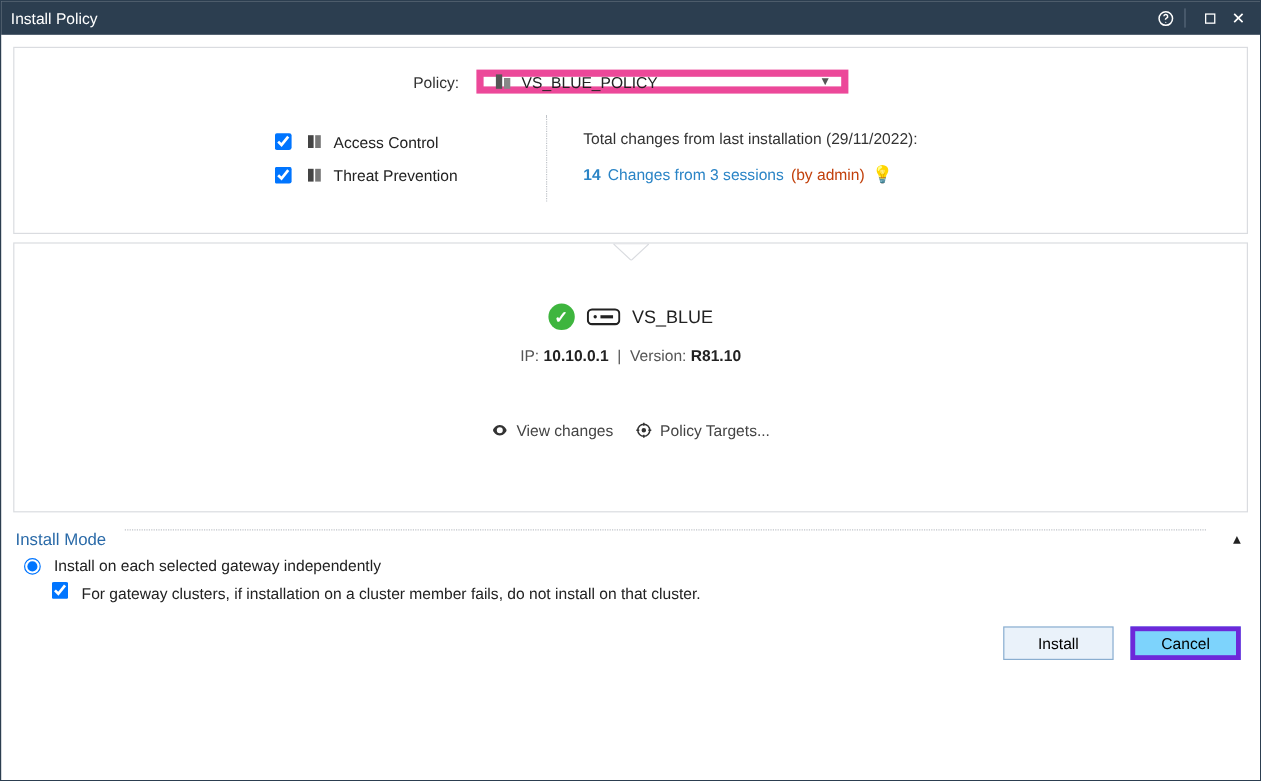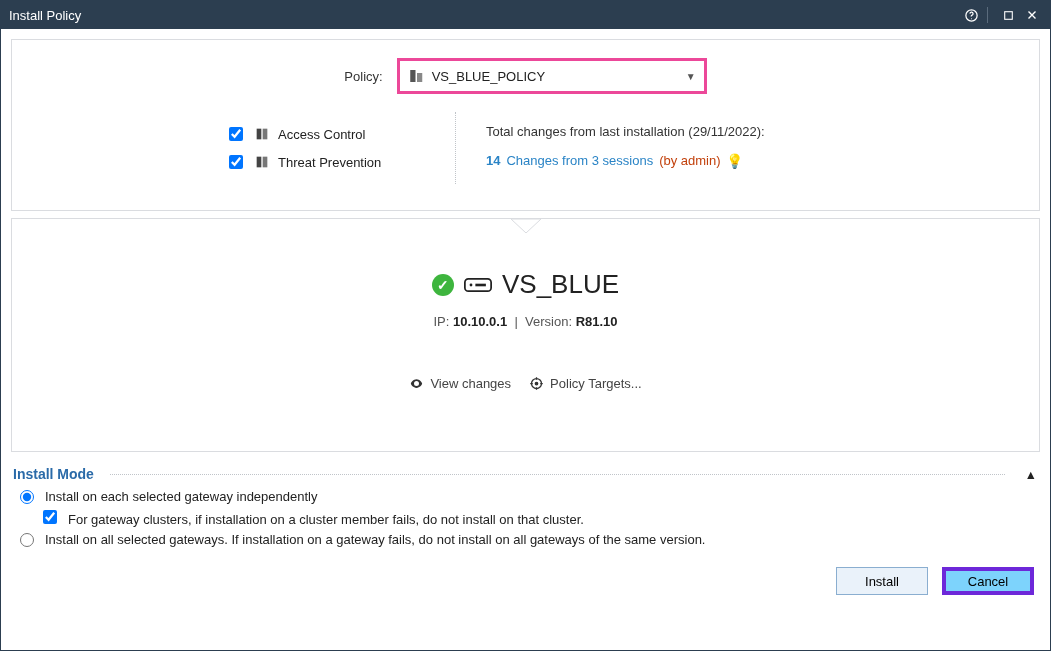--- a/index.html
+++ b/index.html
@@ -7,50 +7,50 @@
   .window { width:1051px; height:651px; border:1px solid #2c3e50; background:#fff; display:flex; flex-direction:column; }
   .titlebar { background:#2c3e50; color:#fff; height:28px; display:flex; align-items:center; padding:0 8px; font-size:13px; }
   .titlebar .spacer { flex:1; }
   .titlebar .tb-icon { width:20px; height:20px; display:inline-flex; align-items:center; justify-content:center; cursor:pointer; margin-left:4px; font-size:14px; }
   .titlebar .tb-sep { width:1px; height:16px; background:#5a6b7c; margin:0 6px; }
   .content { flex:1; padding:10px 10px 8px 10px; display:flex; flex-direction:column; gap:10px; overflow:hidden; }
   .panel { border:1px solid #dadce0; background:#fff; }
   .panel-top { padding:18px 10px 26px 10px; }
   .policy-row { display:flex; align-items:center; justify-content:center; gap:14px; margin-bottom:18px; }
   .policy-label { font-size:13px; color:#333; }
-  .policy-dd { width:310px; height:36px; border:3px solid #ec4899; display:flex; align-items:center; padding:0 8px; font-size:13px; color:#222; cursor:pointer; background:#fff; }
+  .policy-dd { width:310px; height:20px; border:6px solid #ec4899; display:flex; align-items:center; padding:0 8px; font-size:13px; color:#222; cursor:pointer; background:#fff; }
   .policy-dd .dd-icon { width:18px; height:18px; margin-right:6px; }
   .policy-dd .dd-text { flex:1; }
   .policy-dd .caret { font-size:10px; color:#555; }
   .cols { display:flex; justify-content:center; }
   .col-left { width:200px; padding:4px 0; }
   .col-sep  { width:1px; border-left:1px dotted #c0c4c9; margin:0 30px; }
   .col-right{ width:340px; padding:4px 0; }
   .chk-row { display:flex; align-items:center; gap:8px; font-size:13px; color:#222; margin:8px 0; }
   .chk-row input { width:14px; height:14px; }
   .chk-row .blade-icon { width:16px; height:16px; }
   .info-line1 { font-size:13px; color:#333; margin:8px 0 14px 0; }
-  .info-line2 { font-size:13px; display:flex; gap:6px; }
+  .info-line2 { font-size:13px; display:flex; align-items:center; gap:6px; }
   .info-line2 .count { color:#2a84c6; font-weight:600; }
   .info-line2 .link  { color:#2a84c6; cursor:pointer; }
   .info-line2 .by    { color:#c2410c; }
   .bulb { color:#e0b400; font-size:14px; }
   .arrow-notch { text-align:center; margin-top:-1px; height:0; position:relative; }
   .arrow-notch svg { position:relative; top:-1px; }
   .panel-gw { padding:50px 10px 60px 10px; display:flex; flex-direction:column; align-items:center; gap:14px; }
   .gw-line1 { display:flex; align-items:center; gap:10px; }
-  .gw-name  { font-size:26px; color:#222; font-weight:500; }
+  .gw-name  { font-size:15px; color:#222; font-weight:500; }
   .check-circle { width:22px; height:22px; border-radius:50%; background:#3eb53e; display:inline-flex; align-items:center; justify-content:center; color:#fff; font-size:14px; font-weight:bold; }
   .gw-icon { width:28px; height:20px; }
   .gw-line2 { font-size:13px; color:#555; }
   .gw-line2 b { color:#222; }
   .gw-line3 { display:flex; align-items:center; gap:18px; font-size:13px; color:#444;margin-top:33px; }
   .gw-link { display:inline-flex; align-items:center; gap:6px; cursor:pointer; }
   .gw-link svg { width:15px; height:15px; }
-  .section-hdr { display:flex; align-items:center; gap:16px; font-size:14px; color:#2a6aa8; margin:4px 0 6px 2px;font-weight:bold; }
+  .section-hdr { display:flex; align-items:flex-start; gap:16px; font-size:14px; color:#2a6aa8; margin:4px 0 6px 2px; }
   .section-hdr .dots { flex:1; border-top:1px dotted #c0c4c9; height:0; }
   .section-hdr .chev { cursor:pointer; font-size:13px; color:#222; padding:0 6px; }
   .mode-body { font-size:13px; color:#222; padding:0 4px; }
   .mode-body .row { display:flex; align-items:flex-end; gap:8px; margin:4px 0; }
   .mode-body .sub { margin-left:24px; }
   .radio, .cbox { width:14px; height:14px; margin-top:2px; }
   .footer { display:flex; justify-content:flex-end; gap:14px; padding:6px 6px 0 0; }
   .btn { width:92px; height:28px; font-size:13px; border:4px solid #6d28d9; background:#7dd3fc; cursor:pointer; }
   .btn.primary { border:1px solid #8aaed0; background:#eaf2fa; }
 </style>
@@ -183,24 +183,20 @@
       </div>
       <div class="mode-body">
         <div class="row">
           <input class="radio" type="radio" name="mode" id="rInd" checked="" style="">
           <label for="rInd">Install on each selected gateway independently</label>
         </div>
         <div class="row sub">
           <input class="cbox" type="checkbox" id="cClus" checked="" style="">
           <label for="cClus">For gateway clusters, if installation on a cluster member fails, do not install on that cluster.</label>
         </div>
-        <div class="row">
-          <input class="radio" type="radio" name="mode" id="rAll" style="">
-          <label for="rAll">Install on all selected gateways. If installation on a gateway fails, do not install on all gateways of the same version.</label>
-        </div>
       </div>
     </div>
 
     <div class="footer">
       <button class="btn primary">Install</button>
       <button class="btn">Cancel</button>
     </div>
 
   </div>
 </div>

